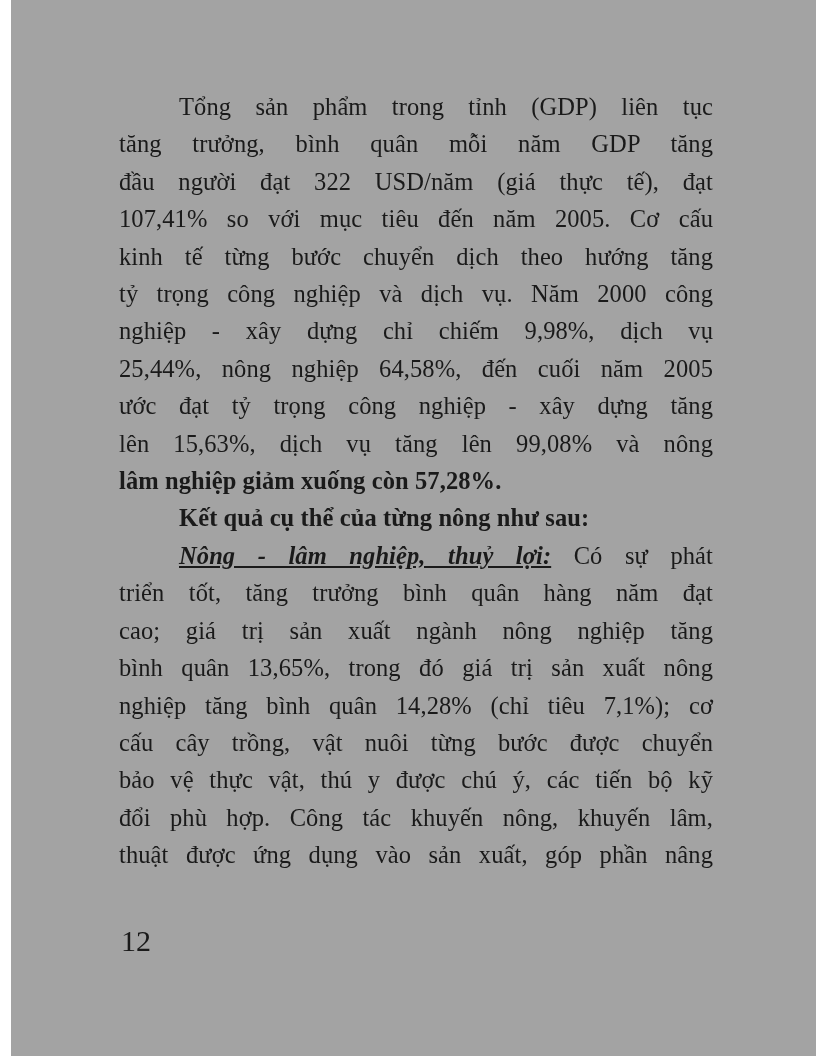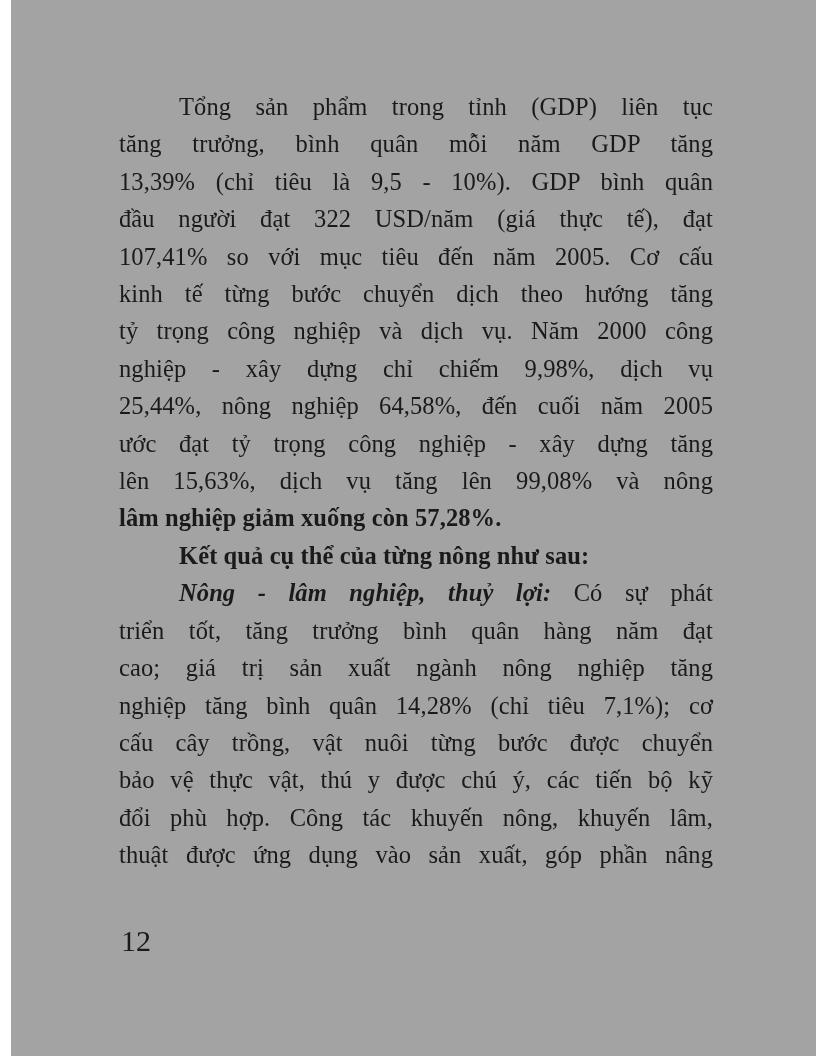--- a/index.html
+++ b/index.html
@@ -38,57 +38,58 @@
     text-align: right;
     text-align-last: left;
     font-weight: bold;
   }
   .line.indent {
     text-indent: 60px;
   }
   .lead {
     font-weight: bold;
     font-style: italic;
+    text-decoration: underline;
   }
   .page-number {
     position: absolute;
     left: 110px;
     top: 924px;
     font-size: 30px;
     color: #1a1a1a;
     font-family: "Liberation Serif", "DejaVu Serif", serif;
   }
 </style>
 </head>
 <body>
 
 <div class="page">
   <div class="text-column">
 
     <div class="line indent">Tổng sản phẩm trong tỉnh (GDP) liên tục</div>
     <div class="line">tăng trưởng, bình quân mỗi năm GDP tăng</div>
-    <div class="line">13,39% (chỉ tiêu là 9,5 - 10%). GDP bình quân</div>
     <div class="line">đầu người đạt 322 USD/năm (giá thực tế), đạt</div>
     <div class="line">107,41% so với mục tiêu đến năm 2005. Cơ cấu</div>
     <div class="line">kinh tế từng bước chuyển dịch theo hướng tăng</div>
     <div class="line">tỷ trọng công nghiệp và dịch vụ. Năm 2000 công</div>
     <div class="line">nghiệp - xây dựng chỉ chiếm 9,98%, dịch vụ</div>
     <div class="line">25,44%, nông nghiệp 64,58%, đến cuối năm 2005</div>
     <div class="line">ước đạt tỷ trọng công nghiệp - xây dựng tăng</div>
     <div class="line">lên 15,63%, dịch vụ tăng lên 99,08% và nông</div>
     <div class="line left">lâm nghiệp giảm xuống còn 57,28%.</div>
 
     <div class="line left indent">Kết quả cụ thể của từng nông như sau:</div>
 
     <div class="line indent">
       <span class="lead">Nông - lâm nghiệp, thuỷ lợi:</span>
       <span>Có sự phát</span>
     </div>
     <div class="line">triển tốt, tăng trưởng bình quân hàng năm đạt</div>
     <div class="line">cao; giá trị sản xuất ngành nông nghiệp tăng</div>
+    <div class="line">bình quân 13,65%, trong đó giá trị sản xuất nông</div>
     <div class="line">nghiệp tăng bình quân 14,28% (chỉ tiêu 7,1%); cơ</div>
     <div class="line">cấu cây trồng, vật nuôi từng bước được chuyển</div>
     <div class="line">bảo vệ thực vật, thú y được chú ý, các tiến bộ kỹ</div>
     <div class="line">đổi phù hợp. Công tác khuyến nông, khuyến lâm,</div>
     <div class="line">thuật được ứng dụng vào sản xuất, góp phần nâng</div>
 
   </div>
 
   <div class="page-number">12</div>
 </div>

